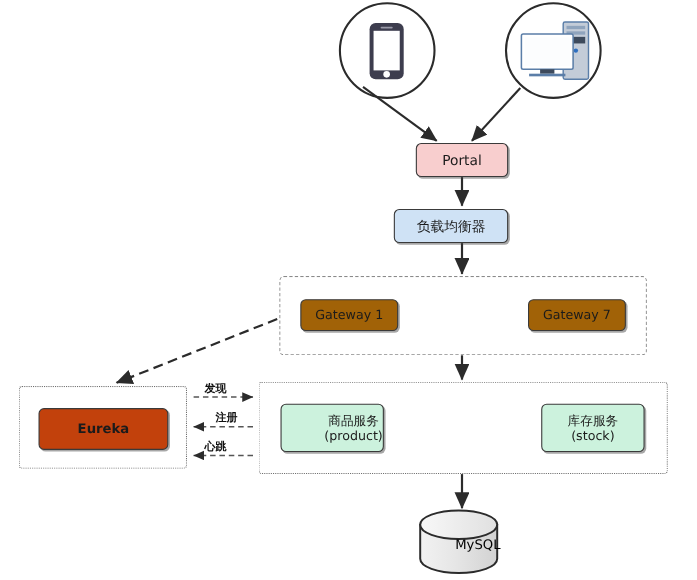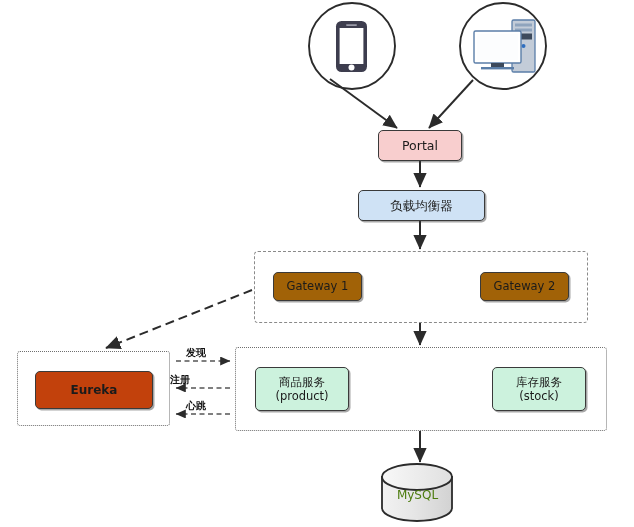--- a/index.html
+++ b/index.html
@@ -6,40 +6,40 @@
   body{width:634px;height:527px;position:relative;overflow:hidden;
        font-family:"DejaVu Sans","Liberation Sans",sans-serif;}
   #canvas{position:absolute;inset:0;width:634px;height:527px;}
   .svg-layer{position:absolute;left:0;top:0;width:634px;height:527px;}
   .node{position:absolute;box-sizing:border-box;display:flex;align-items:center;
         justify-content:center;text-align:center;color:#1b1b1b;}
   .node-label{line-height:1.25;white-space:pre-line;}
   .box{border:1.6px solid #3a3a3a;border-radius:5px;
        box-shadow:1.5px 1.5px 0 rgba(60,60,60,0.45);}
   .portal{left:378px;top:130px;width:84px;height:31px;background:#f8cece;font-size:12.5px;}
-  .lb{left:358px;top:190px;width:127px;height:31px;background:#cfe2f5;font-size:12.5px;}
+  .lb{left:358px;top:190px;width:104px;height:31px;background:#cfe2f5;font-size:12.5px;}
   .gw{width:89px;height:29px;background:#a16207;font-size:11.5px;top:272px;}
   .gw1{left:273px;} .gw2{left:376px;} .gw3{left:480px;}
   .svc{width:94px;height:44px;background:#ccf2dd;font-size:11.5px;top:367px;}
-  .svc1{left:255px;} .svc2{left:374px;} .svc3{left:492px;}
+  .svc1{left:255px;justify-content:flex-end;} .svc2{left:374px;} .svc3{left:492px;}
   .eureka{left:35px;top:371px;width:118px;height:38px;background:#c2410c;
           font-size:12px;font-weight:bold;}
   .container{position:absolute;box-sizing:border-box;}
   .c-dashed{border:1.4px dashed #8a8a8a;border-radius:4px;}
   .c-dotted{border:1.6px dotted #6f6f6f;border-radius:3px;}
   .gw-container{left:254px;top:251px;width:334px;height:72px;}
   .svc-container{left:235px;top:347px;width:372px;height:84px;}
   .eureka-container{left:17px;top:351px;width:153px;height:75px;}
   .edge-label{position:absolute;font-size:10px;color:#111;font-weight:bold;
               white-space:nowrap;}
   .lbl-discover{left:186px;top:346px;}
-  .lbl-register{left:170px;top:373px;}
+  .lbl-register{left:196px;top:373px;}
   .lbl-heartbeat{left:186px;top:399px;}
-  .mysql-label{position:absolute;left:380px;top:488px;width:75px;text-align:center;
-               font-size:12px;color:#4d7c0f;}
+  .mysql-label{position:absolute;left:380px;top:488px;width:75px;text-align:right;
+               font-size:12px;color:#000000;}
 </style>
 </head>
 <body>
 
 <div id="canvas">
 
   <svg class="svg-layer" viewBox="0 0 634 527" xmlns="http://www.w3.org/2000/svg">
     <defs>
       <marker id="arrow" markerWidth="9" markerHeight="9" refX="7.2" refY="3.4" orient="auto" markerUnits="strokeWidth">
         <path d="M0,0 L7.6,3.4 L0,6.8 z" fill="#2b2b2b"></path>
@@ -112,21 +112,21 @@
   </div>
 
   <div class="node box lb">
     <span class="node-label">负载均衡器</span>
   </div>
 
   <div class="node box gw gw1">
     <span class="node-label">Gateway 1</span>
   </div>
   <div class="node box gw gw3">
-    <span class="node-label">Gateway 2</span>
+    <span class="node-label">Gateway 7</span>
   </div>
 
   <div class="node box eureka">
     <span class="node-label">Eureka</span>
   </div>
 
   <div class="node box svc svc1">
     <span class="node-label">商品服务
 (product)</span>
   </div>

